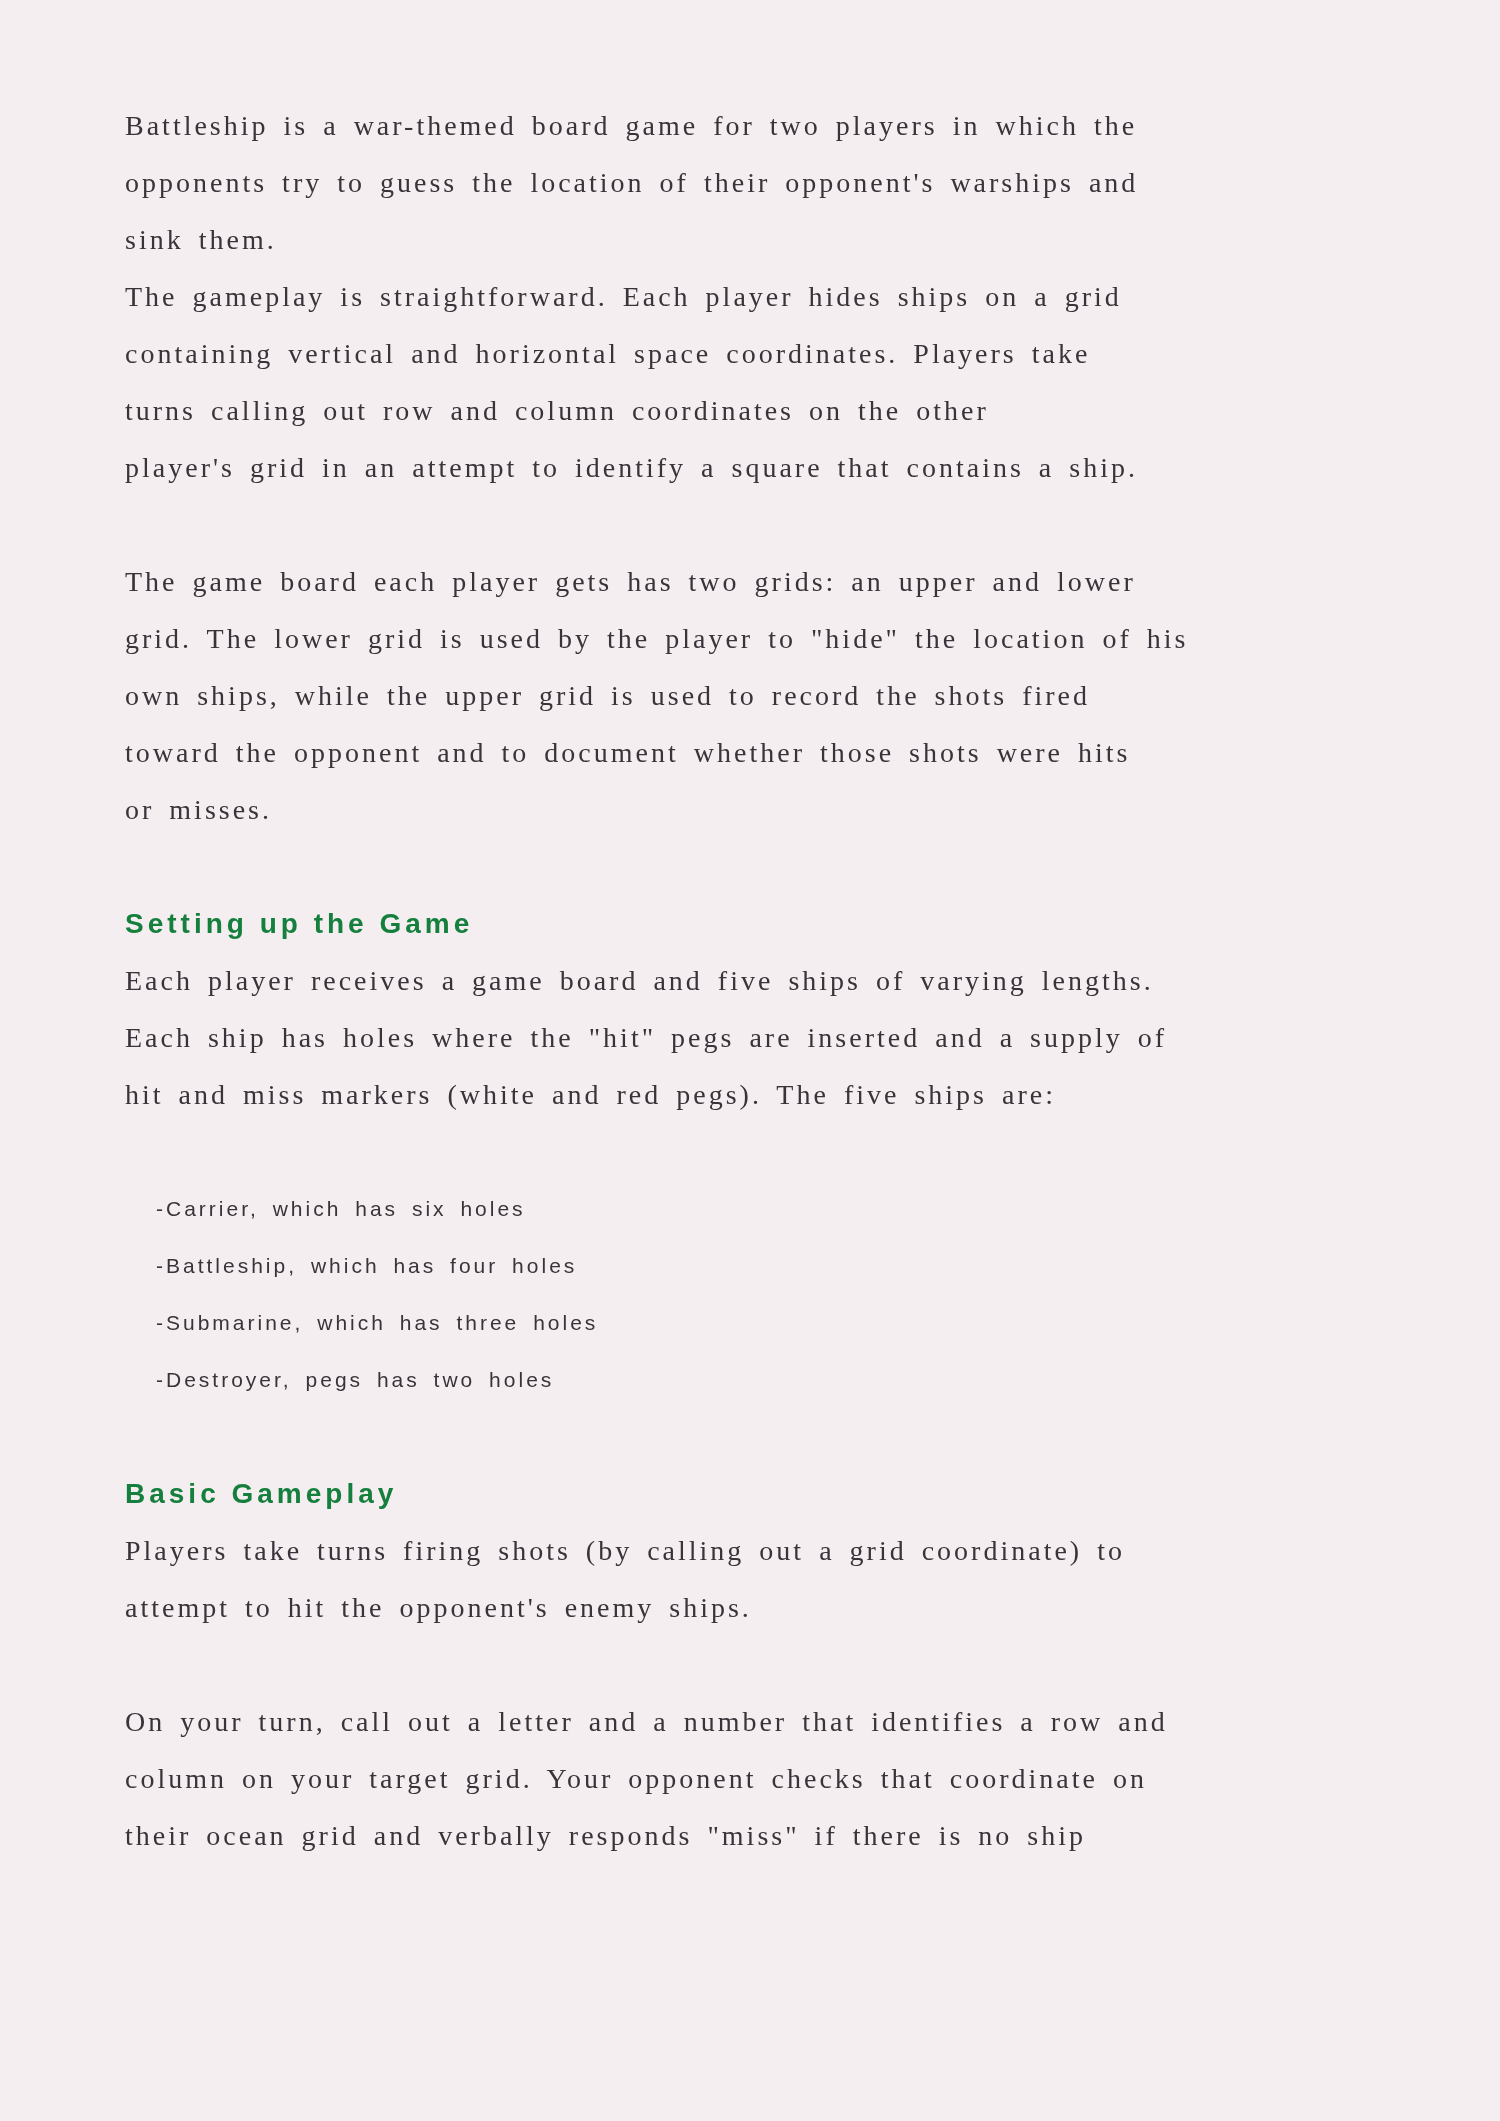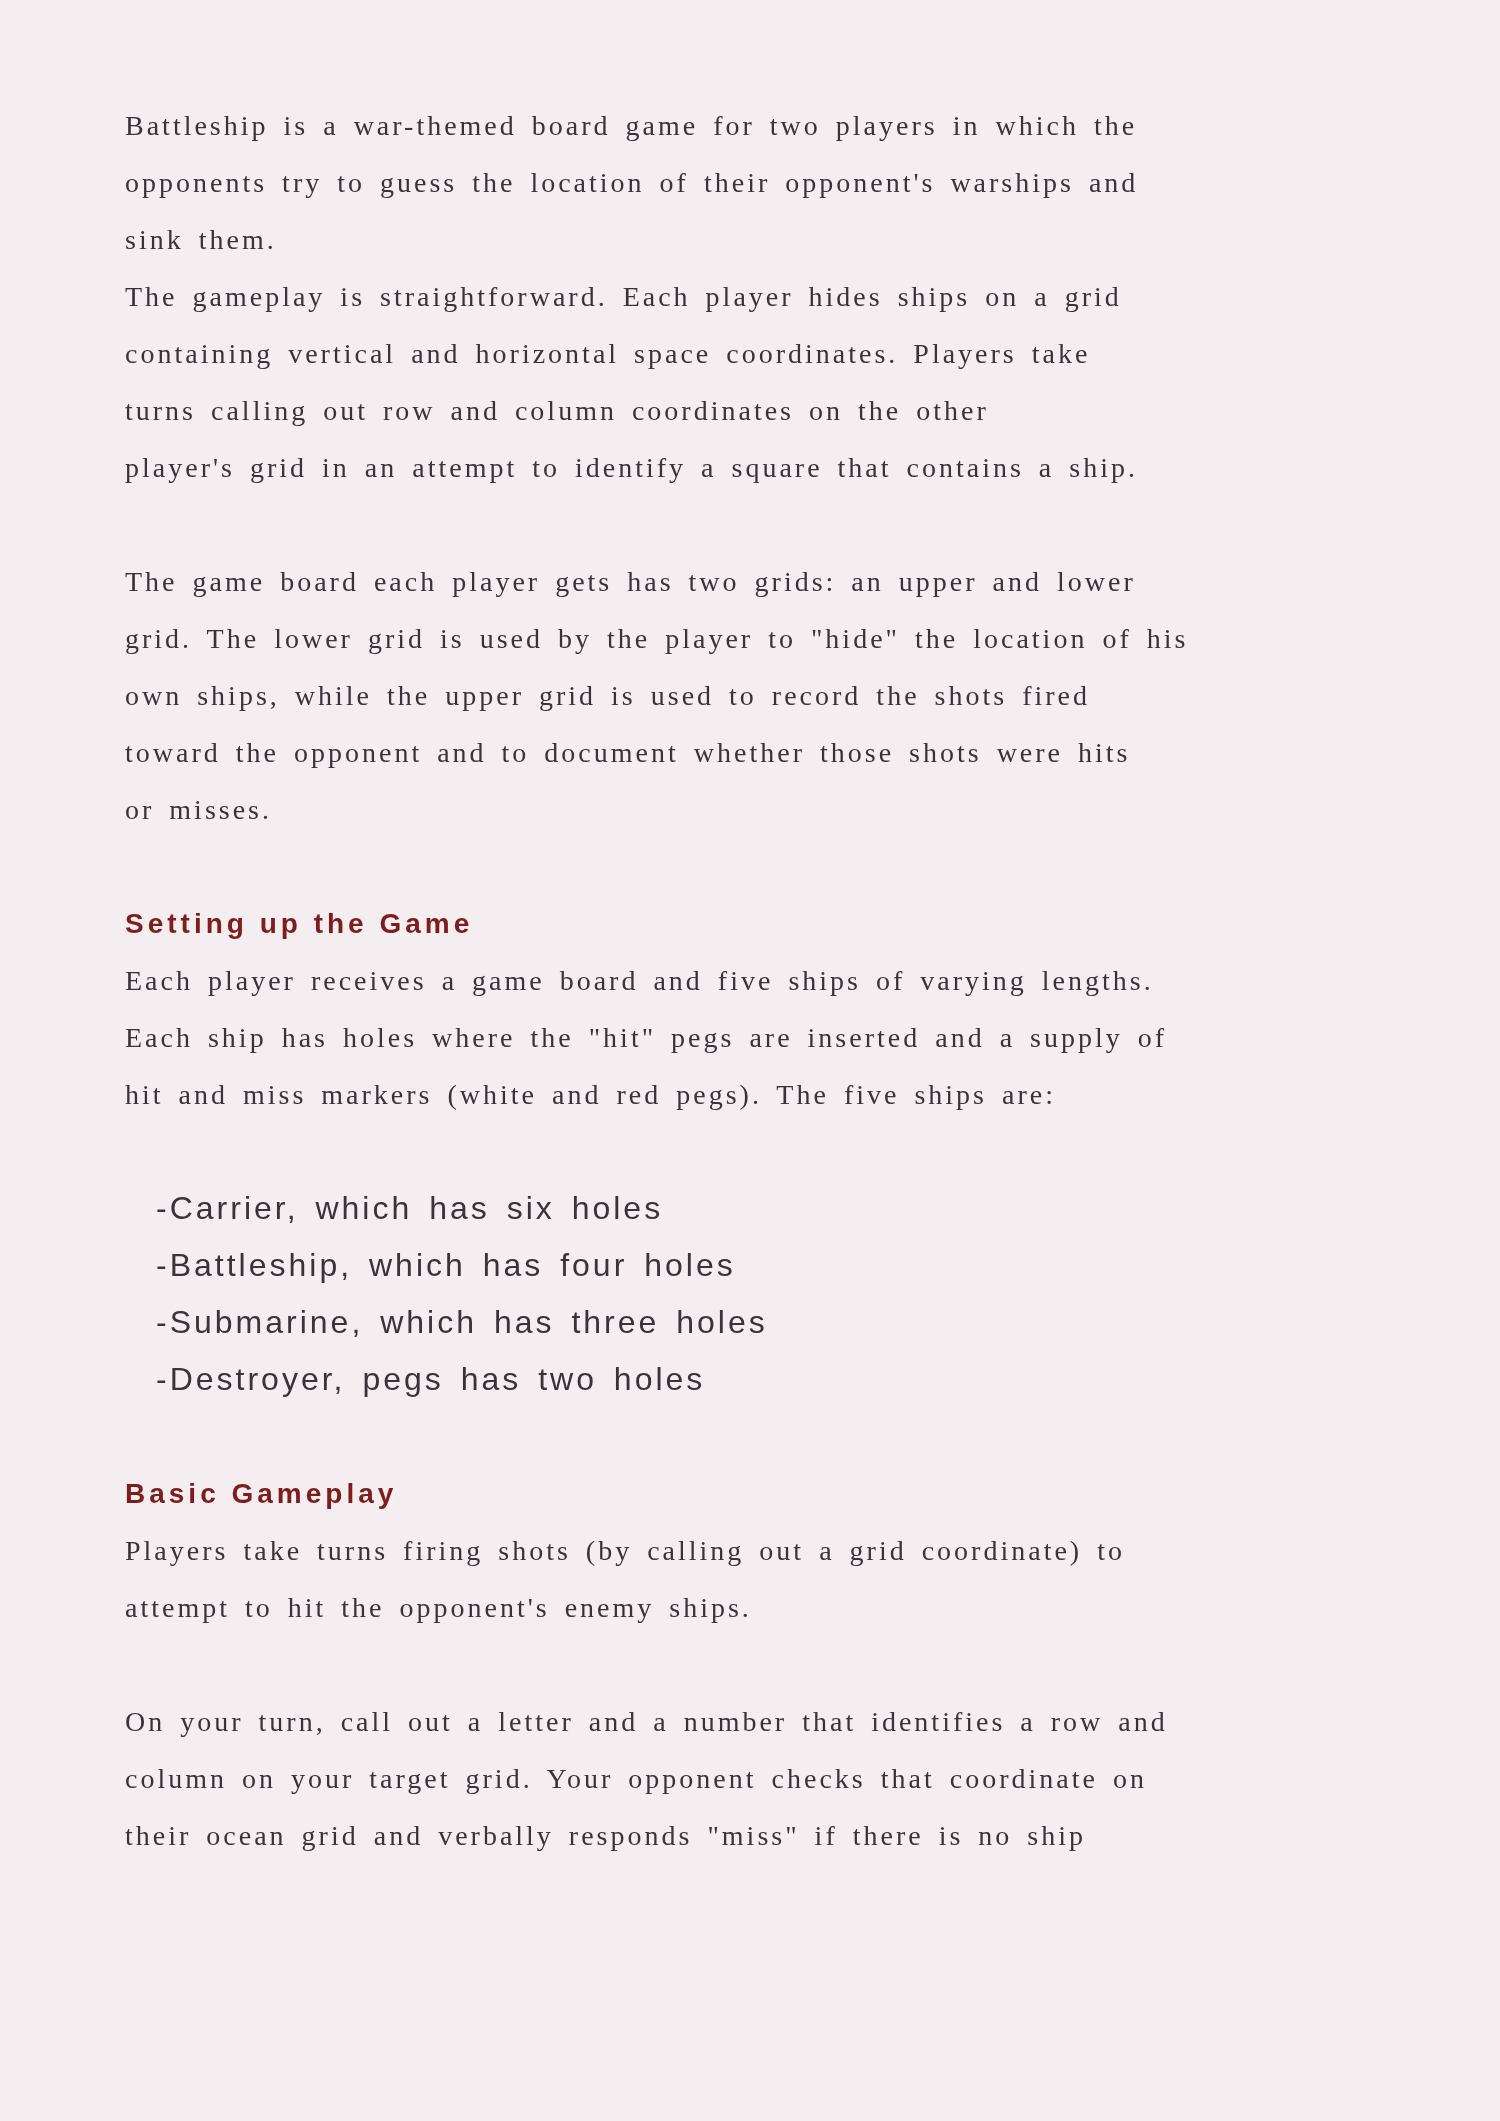--- a/index.html
+++ b/index.html
@@ -27,40 +27,40 @@
     letter-spacing: 5px;
     color: #2f2b30;
     white-space: pre;
   }
   h2.section-heading {
     margin: 0;
     font-size: 28px;
     font-weight: 700;
     line-height: 57px;
     letter-spacing: 4px;
-    color: #7f1d1d;
+    color: #15803d;
     white-space: pre;
   }
   p.para {
     margin: 0 0 57px 0;
     font-size: 28px;
     font-weight: 400;
     line-height: 57px;
     letter-spacing: 3px;
     word-spacing: 5px;
     color: #39343a;
     white-space: pre;
     font-family: Liberation Serif, serif;
   }
   .ship-list {
     margin: 0 0 57px 0;
     padding: 0 0 0 31px;
   }
   .ship-item {
-    font-size: 32px;
+    font-size: 21px;
     font-weight: 400;
     line-height: 57px;
     letter-spacing: 3px;
     word-spacing: 5px;
     color: #39343a;
     white-space: pre;
   }
 </style>
 </head>
 <body>

